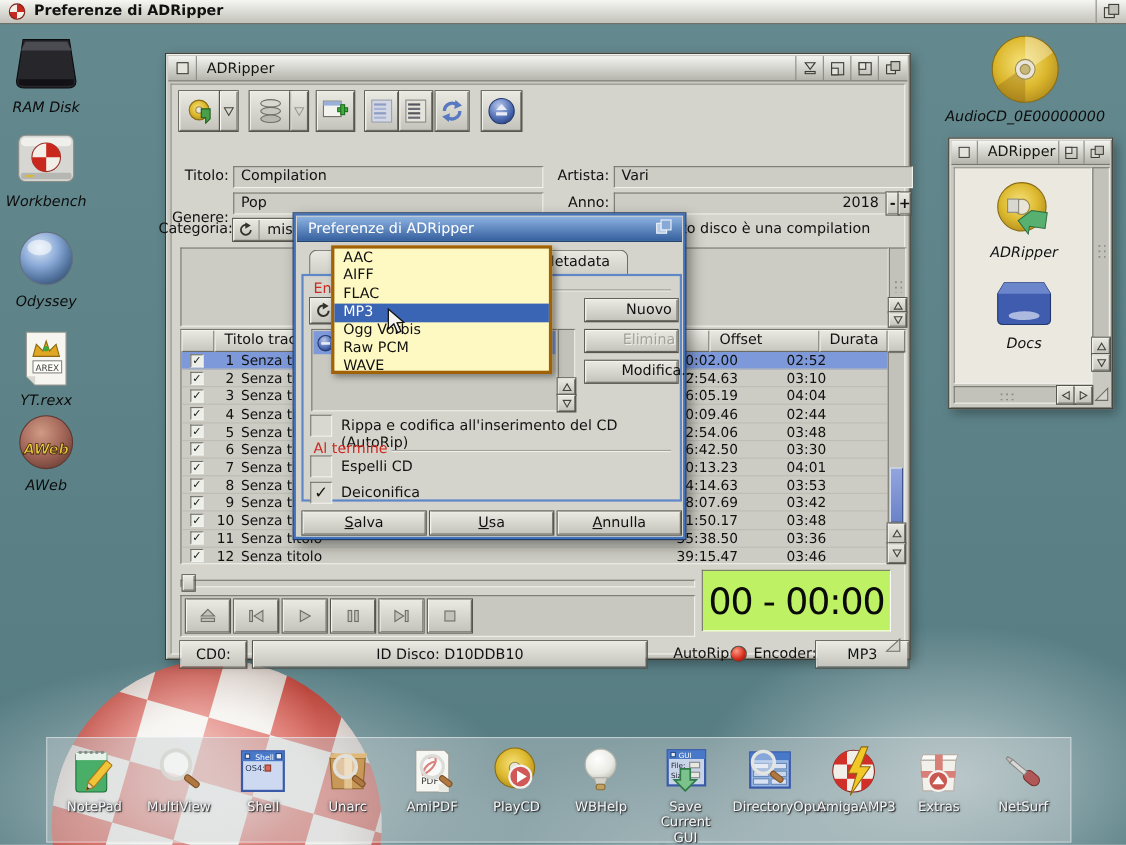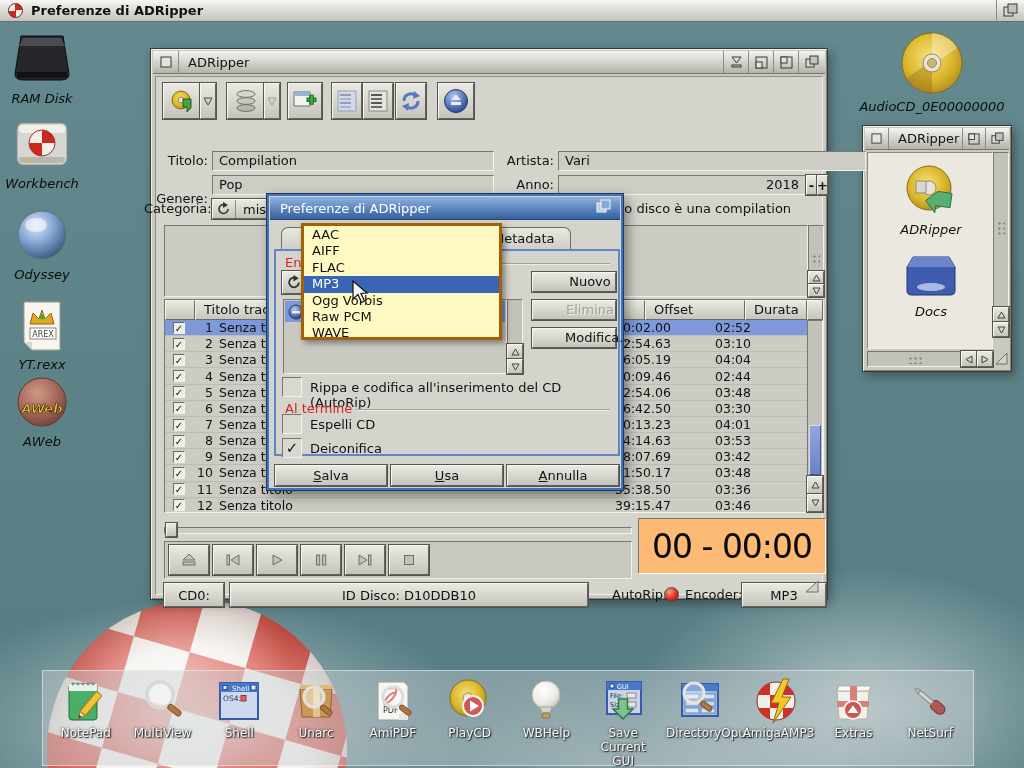--- a/index.html
+++ b/index.html
@@ -91,22 +91,22 @@
   .trow .ttl { margin-left:6px; width:396px; }
   .trow .off { width:100px; }
   .trow .dur { width:70px; }
   .vsb { position:absolute; background:#c2c2ba; border:1px solid; border-color:#77776f #f2f2ec #f2f2ec #77776f; }
   .grip { background-image:radial-gradient(#8d8d85 1px, transparent 1.3px); background-size:5px 5px; }
   .arrowbtn { position:absolute; display:flex; align-items:center; justify-content:center; }
   .thumb { position:absolute; left:1px; right:1px; background:linear-gradient(#93a5de,#6a82c8);
     border:1px solid; border-color:#d4dcf2 #3d548e #3d548e #d4dcf2; }
 
   
-  #timebox { position:absolute; left:482px; top:441px; width:188px; height:56px;
-    background:#fdba74; border:1px solid; border-color:#77776f #fff #fff #77776f;
+  #timebox { position:absolute; left:482px; top:441px; width:172px; height:56px;
+    background:#bef264; border:1px solid; border-color:#77776f #fff #fff #77776f;
     display:flex; align-items:center; justify-content:center;
     font-size:33px; letter-spacing:-1px; color:#0a0a0a; }
   .statlbl { position:absolute; line-height:24px; }
 
   
   #dialog { position:absolute; left:267px; top:194px; width:356px; height:296px;
     background:#d4d4cc; border:2px solid #4272bc; outline:1px solid #1d3a66;
     box-shadow:4px 5px 12px rgba(0,0,0,.45); z-index:20; }
   #dlg-tbar { position:absolute; left:1px; top:1px; right:1px; height:23px;
     background:linear-gradient(#8cb2e0,#35609f); display:flex; align-items:center;
@@ -347,21 +347,21 @@
           </defs>
         <circle cx="13" cy="13" r="11.5" fill="url(#ejg)" stroke="#223a6e"></circle>
         <path d="M13 6.5 L18 12 L8 12 Z" fill="#e8ecf6"></path>
           <rect x="8" y="14" width="10" height="3" fill="#e8ecf6"></rect>
         </svg>
     </div>
 
     <div class="flabel" style="left:-12px; top:74px; width:64px;">Titolo:</div>
     <div class="field sunken" style="left:56px; top:74px; width:282px;">Compilation</div>
     <div class="flabel" style="left:330px; top:74px; width:68px;">Artista:</div>
-    <div class="field sunken" style="left:402px; top:74px; width:308px;">Vari</div>
+    <div class="field sunken" style="left:402px; top:74px; width:272px;">Vari</div>
 
     <div class="flabel" style="left:-12px; top:112px; width:64px;">Genere:</div>
     <div class="field sunken" style="left:56px; top:98px; width:282px;">Pop</div>
     <div class="flabel" style="left:330px; top:98px; width:68px;">Anno:</div>
     <div class="field sunken" style="left:402px; top:98px; width:248px; text-align:right; padding-right:6px;">2018</div>
     <div class="raised btn" style="position:absolute; left:650px; top:98px; width:11px; height:20px; font-weight:bold;">-</div>
     <div class="raised btn" style="position:absolute; left:661px; top:98px; width:11px; height:20px; font-weight:bold;">+</div>
 
     <div class="flabel" style="left:-12px; top:122px; width:64px;">Categoria:</div>
     <div class="raised" style="position:absolute; left:56px; top:122px; width:282px; height:20px; display:flex; align-items:center;">

